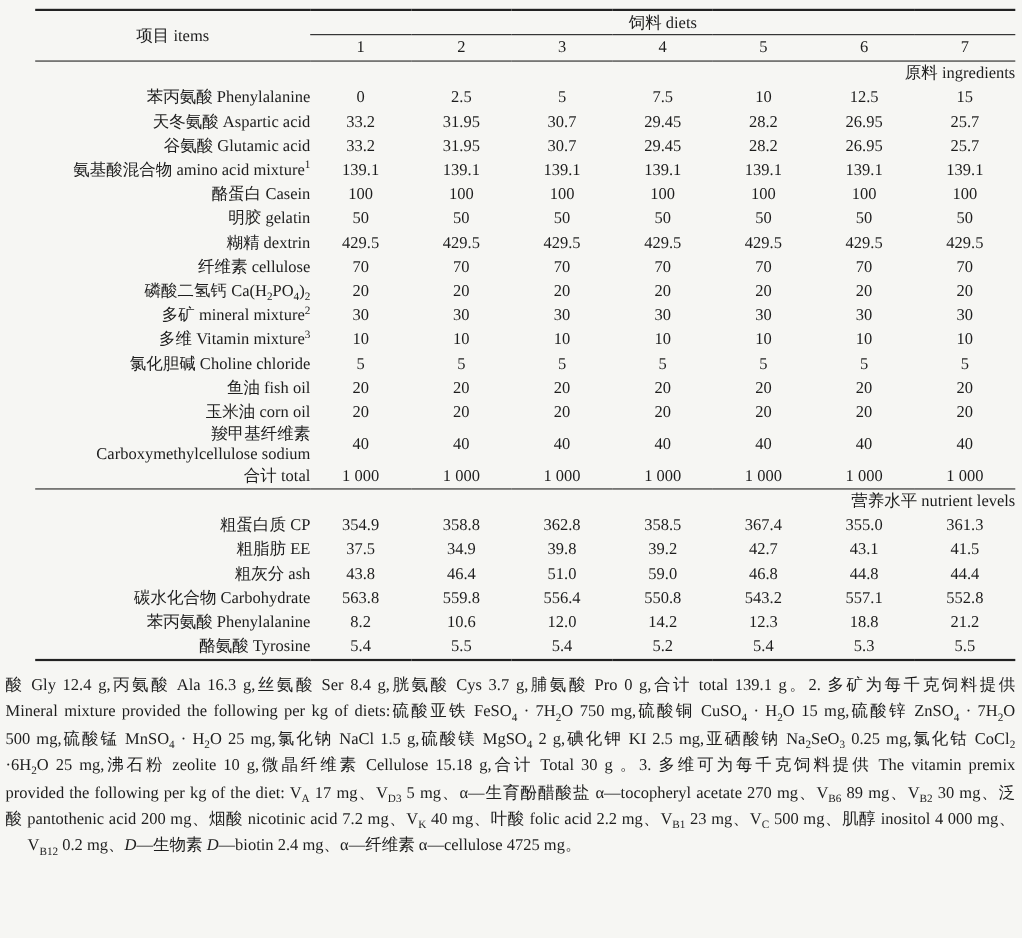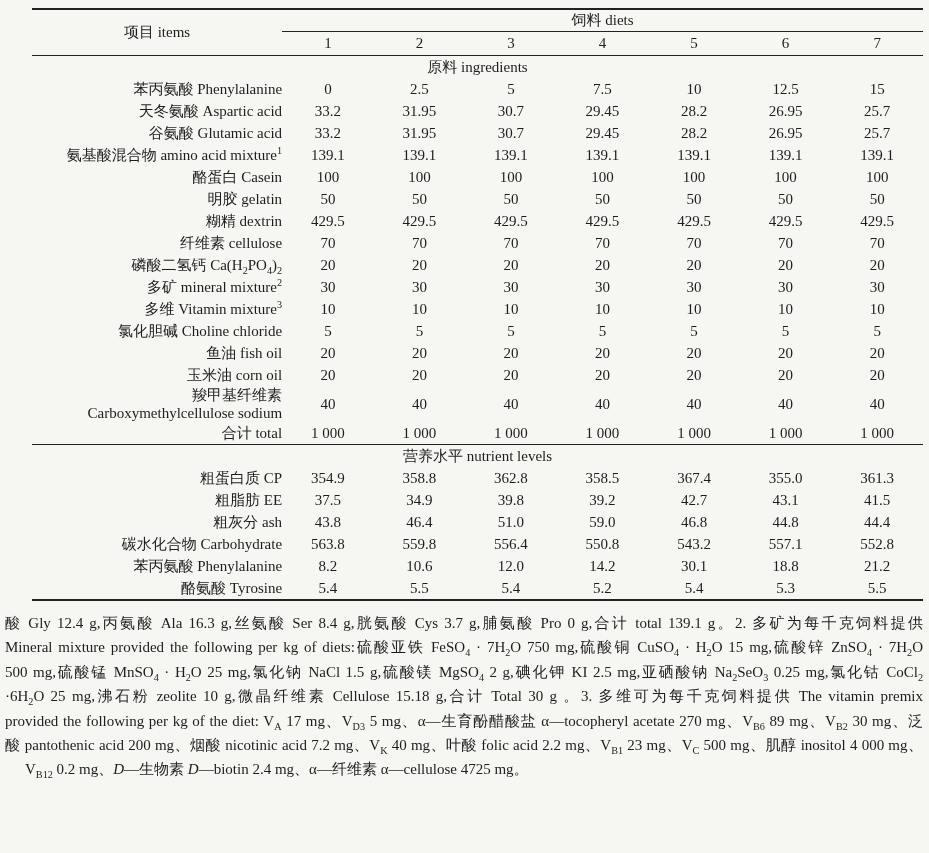--- a/index.html
+++ b/index.html
@@ -42,21 +42,21 @@
     text-align: center;
     height: 21px;
     border-bottom: 1px solid #222;
   }
   thead tr.nums th {
     text-align: center;
     height: 23px;
     border-bottom: 1px solid #222;
   }
   tbody td { height: 22px; line-height: 1.2; }
-  tbody td.section-title { text-align: center; }
+  tbody td.section-title { text-align: right; }
   tbody td.lbl { text-align: right; white-space: normal; }
   tbody td.val { text-align: center; }
   tr.total-row td { border-bottom: 1px solid #222; }
   sub, sup { font-size: 68%; line-height: 0; }
   .notes {
     margin: 10px 0 0 0;
     width: 918px;
     font-size: 15px;
     line-height: 24.4px;
   }
@@ -303,21 +303,21 @@
           <td class="val">543.2</td>
           <td class="val">557.1</td>
           <td class="val">552.8</td>
         </tr>
         <tr>
           <td class="lbl">苯丙氨酸 Phenylalanine</td>
           <td class="val">8.2</td>
           <td class="val">10.6</td>
           <td class="val">12.0</td>
           <td class="val">14.2</td>
-          <td class="val">30.1</td>
+          <td class="val">12.3</td>
           <td class="val">18.8</td>
           <td class="val">21.2</td>
         </tr>
         <tr>
           <td class="lbl">酪氨酸 Tyrosine</td>
           <td class="val">5.4</td>
           <td class="val">5.5</td>
           <td class="val">5.4</td>
           <td class="val">5.2</td>
           <td class="val">5.4</td>

